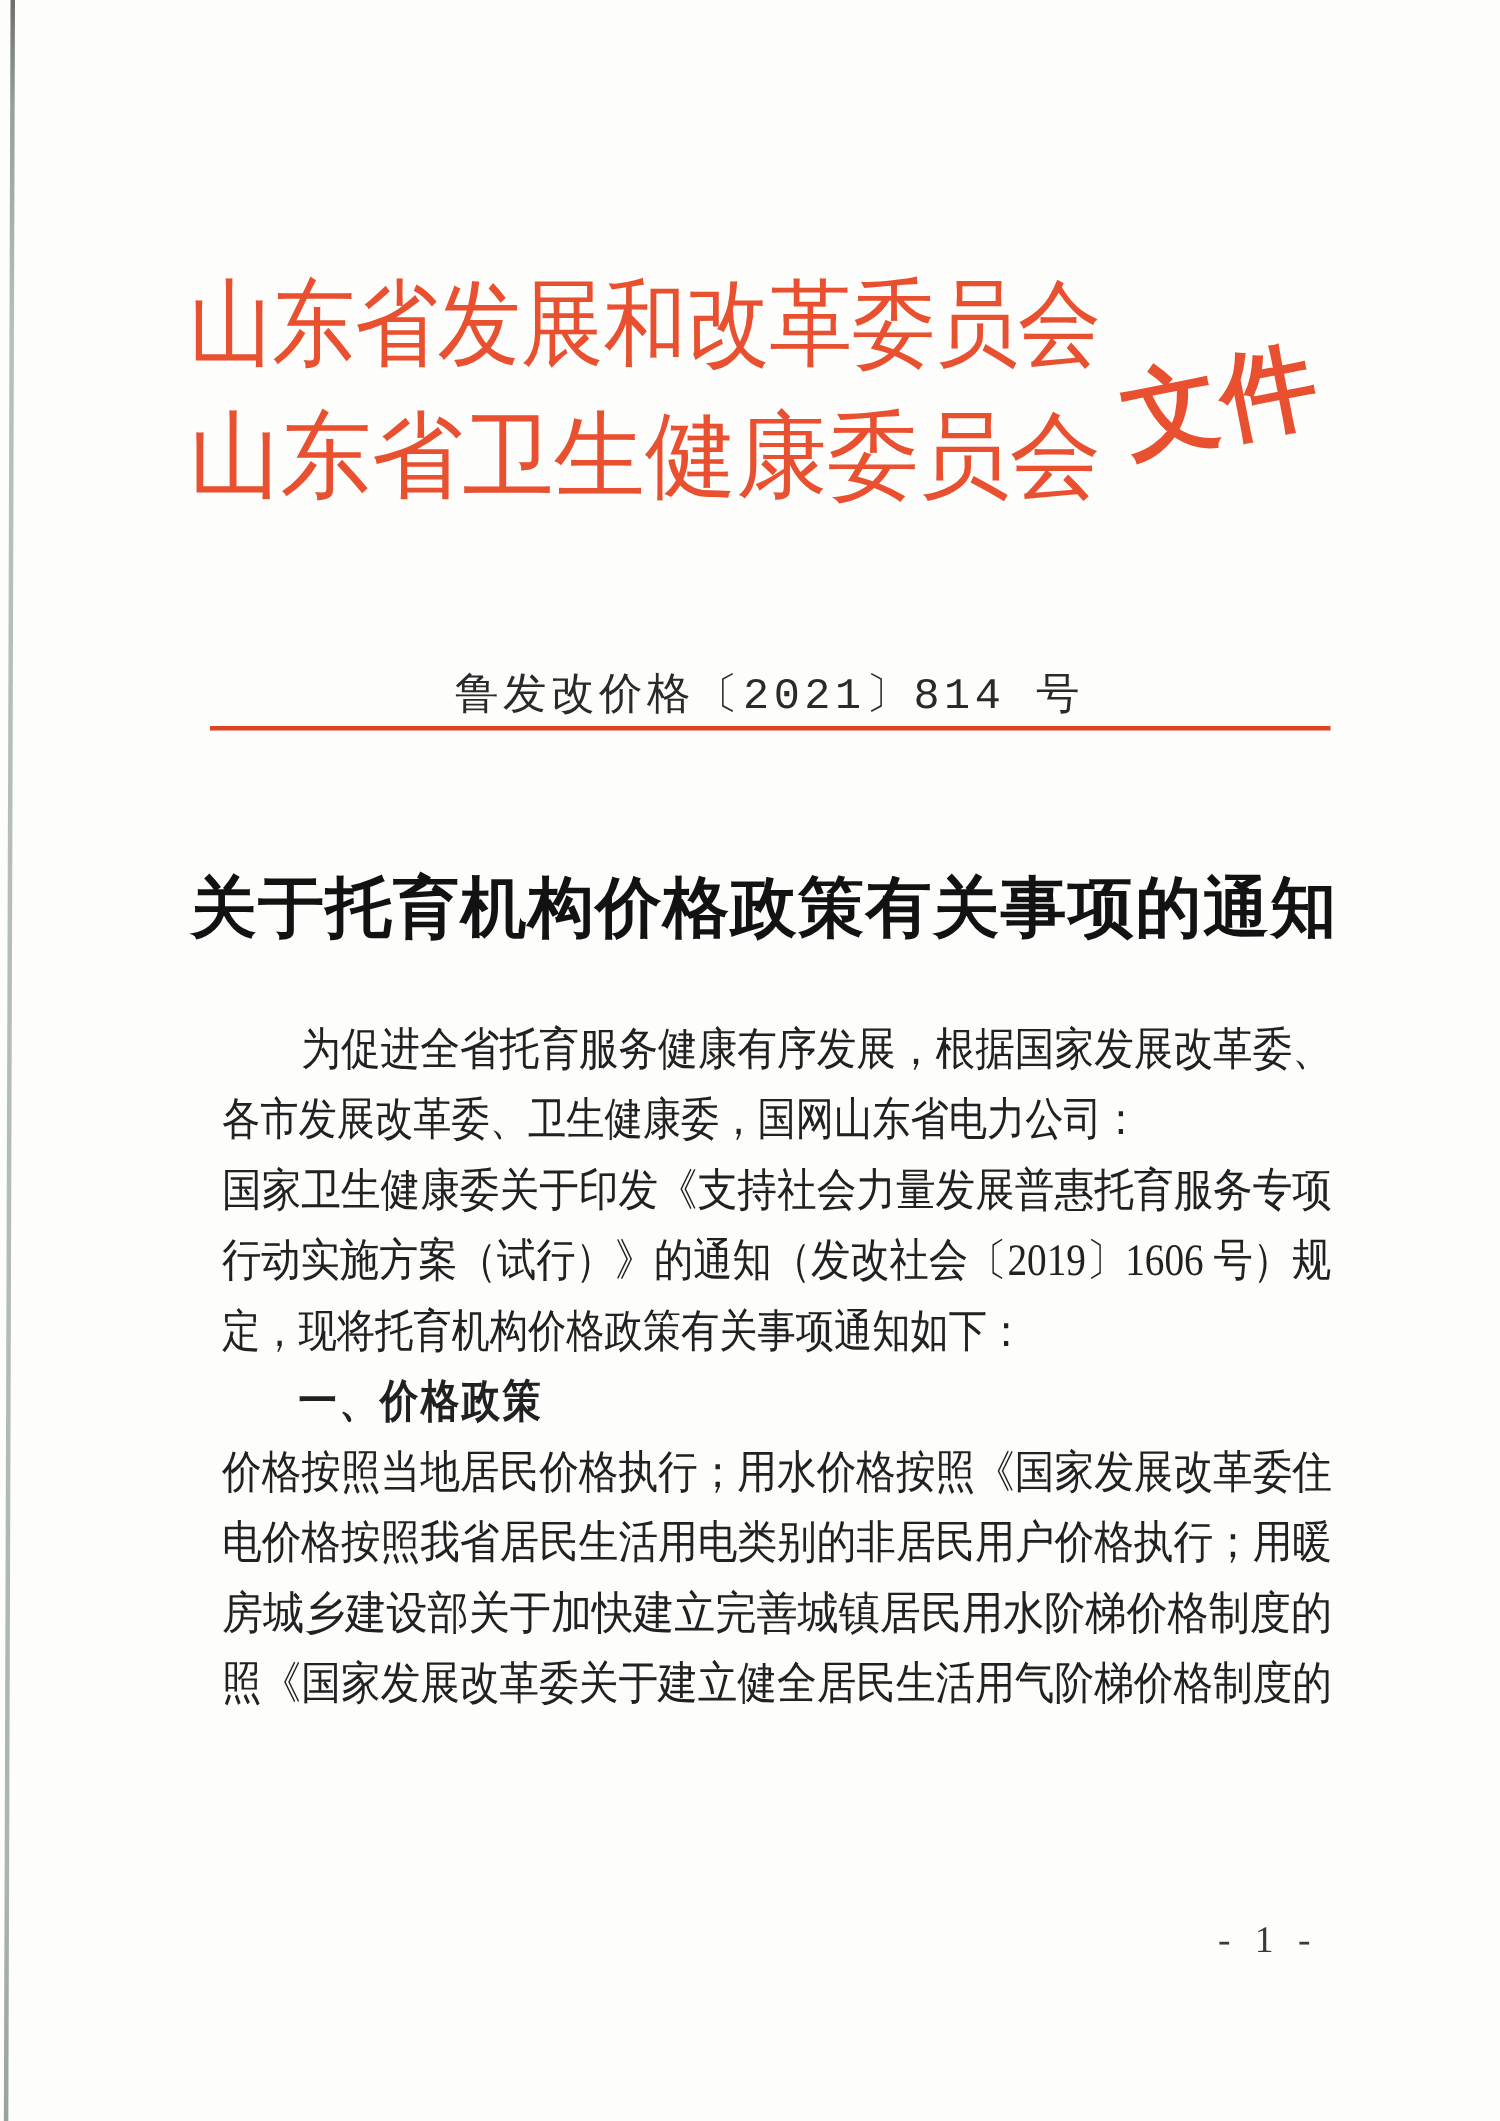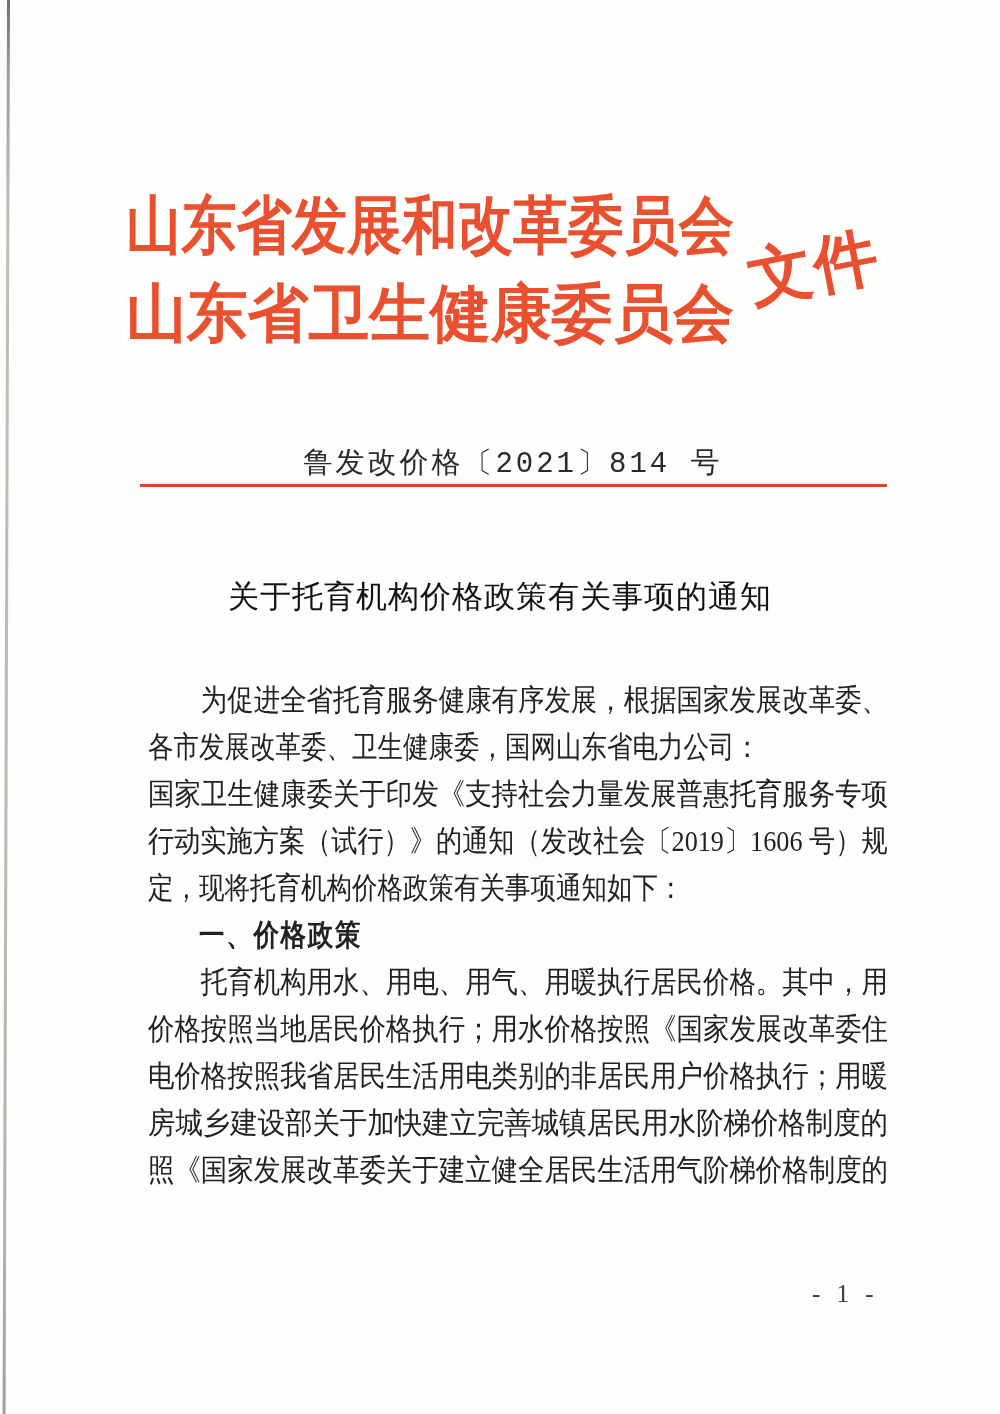--- a/index.html
+++ b/index.html
@@ -24,24 +24,24 @@
       #6f6f6b 0px, #96a098 70px, #b7c1b9 220px,
       #b2bcb4 900px, #aab5ad 1250px, #98a39b 1414px);
     transform: rotate(0.18deg);
     transform-origin: top left;
   }
 
   
   .issuer-block {
     position: absolute;
     left: 126px;
-    top: 182px;
+    top: 172px;
     width: 608px;
     color: var(--header-red, #e8502f);
-    font-weight: bold;
+    font-weight: normal;
   }
   .issuer-line {
     height: 88px;
     line-height: 88px;
     font-size: 63px;
   }
   .issuer-line > span {
     display: inline-block;
     white-space: nowrap;
     transform-origin: left center;
@@ -80,22 +80,22 @@
     height: 3px;
     background: var(--rule-red, #dd4326);
   }
 
   .doc-title {
     position: absolute;
     left: 127px;
     top: 576px;
     width: 746px;
     text-align: center;
-    font-size: 31px;
-    font-weight: normal;
+    font-size: 44px;
+    font-weight: bold;
     letter-spacing: 1px;
     color: #121212;
     white-space: nowrap;
   }
 
   .body-text {
     position: absolute;
     left: 148px;
     top: 676px;
     width: 740px;
@@ -166,23 +166,20 @@
     </div>
     <div class="bline">
       <span class="fit" style="transform: scaleX(0.872642);">行动实施方案（试行）》的通知（发改社会〔2019〕1606 号）规</span>
     </div>
     <div class="bline short">
       <span>定，现将托育机构价格政策有关事项通知如下：</span>
     </div>
     <div class="bline indent hei short">
       <span>一、价格政策</span>
     </div>
-    <div class="bline indent">
-      <span class="fit" style="transform: scaleX(0.880952);">托育机构用水、用电、用气、用暖执行居民价格。其中，用</span>
-    </div>
     <div class="bline">
       <span class="fit" style="transform: scaleX(0.880952);">价格按照当地居民价格执行；用水价格按照《国家发展改革委住</span>
     </div>
     <div class="bline">
       <span class="fit" style="transform: scaleX(0.880952);">电价格按照我省居民生活用电类别的非居民用户价格执行；用暖</span>
     </div>
     <div class="bline">
       <span class="fit" style="transform: scaleX(0.91358);">房城乡建设部关于加快建立完善城镇居民用水阶梯价格制度的</span>
     </div>
     <div class="bline">

